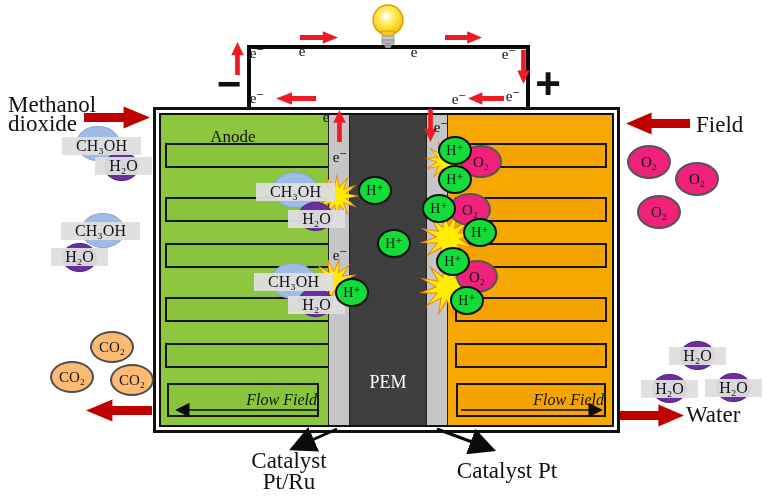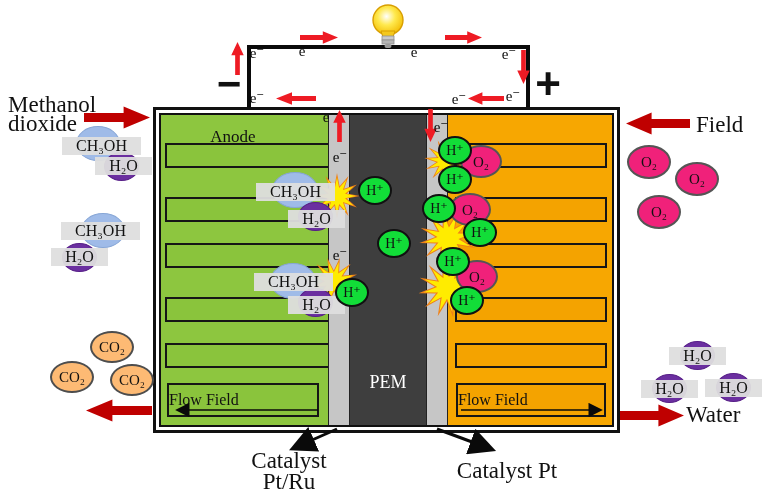--- a/index.html
+++ b/index.html
@@ -14,21 +14,21 @@
             display:flex;flex-direction:row;}
   .panel{position:relative;height:100%;overflow:hidden;}
   #anode-panel{width:167px;background:#8dc63f;}
   .strip{width:22px;background:#c6c6c6;border-left:1px solid #222;border-right:1px solid #222;box-sizing:border-box;}
   #pem-panel{width:76px;background:#3e3e3e;position:relative;}
   #cathode-panel{flex:1;background:#f7a701;}
   .chan{position:absolute;height:25px;border:2px solid #161616;box-sizing:border-box;}
   .chan.green{background:#8ac43c;}
   .chan.orange{background:#f4a300;}
   .ffbox{position:absolute;height:34px;border:2px solid #161616;box-sizing:border-box;
-         text-align:left;font-size:16px;line-height:30px;}
+         text-align:right;font-size:16px;line-height:30px;font-style:italic;}
   .region-label{position:absolute;text-align:center;font-size:17px;}
   #pem-label{position:absolute;left:0;width:100%;bottom:32px;text-align:center;color:#fff;font-size:18px;}
   
   .rarr{position:absolute;background:#ee1b24;}
   .dkarr{position:absolute;background:#bf0000;}
   .arr-r{clip-path:polygon(0 30%,60% 30%,60% 2%,100% 50%,60% 98%,60% 70%,0 70%);}
   .arr-l{clip-path:polygon(100% 30%,40% 30%,40% 2%,0 50%,40% 98%,40% 70%,100% 70%);}
   .arr-u{clip-path:polygon(32% 100%,32% 40%,2% 40%,50% 0,98% 40%,68% 40%,68% 100%);}
   .arr-d{clip-path:polygon(32% 0,32% 60%,2% 60%,50% 100%,98% 60%,68% 60%,68% 0);}
   

